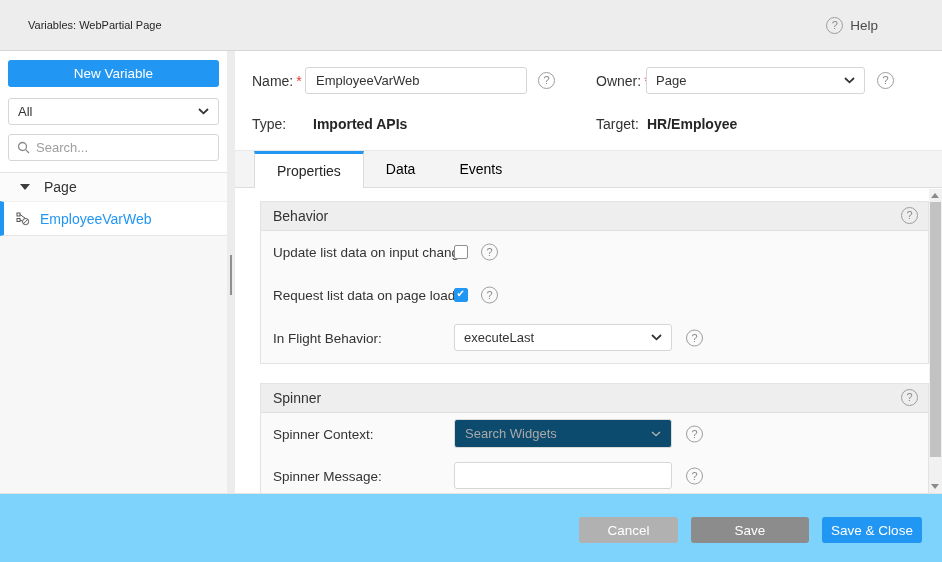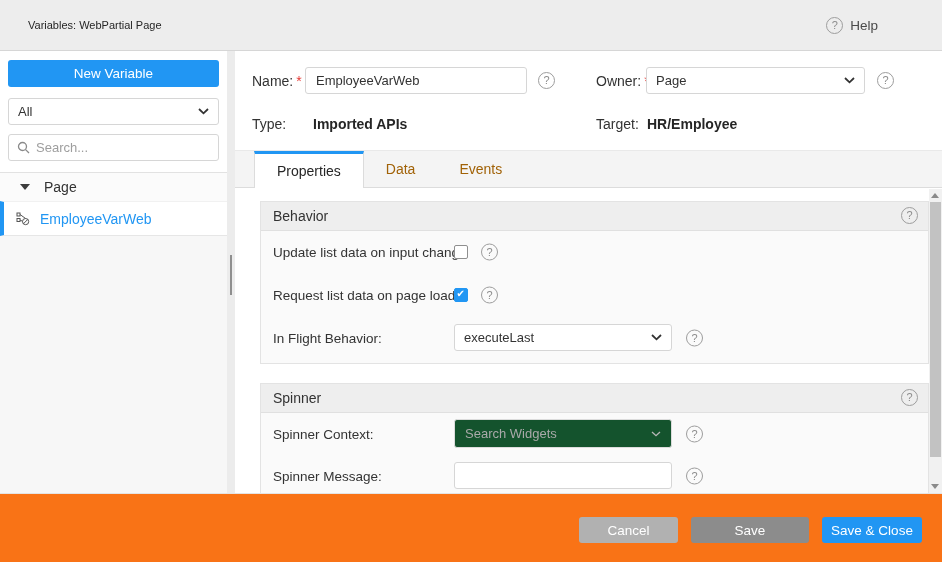--- a/index.html
+++ b/index.html
@@ -60,21 +60,21 @@
                font-size:13px; color:#333; font-family:inherit; outline:none; }
   .name-input{ left:70px; top:16px; width:222px; height:27px; }
   .owner-select{ position:absolute; left:411px; top:16px; width:219px; height:27px; }
   .q-name{ position:absolute; left:303px; top:21px; }
   .q-owner{ position:absolute; left:642px; top:21px; }
 
   
   .tab-bar{ position:absolute; left:0; top:99px; width:707px; height:38px; background:#f4f4f4;
             border-top:1px solid #e9e9e9; border-bottom:1px solid #dcdcdc;
             display:flex; align-items:stretch; padding-left:19px; }
-  .tab{ display:flex; align-items:center; padding:0 22px; font-size:14px; color:#a16207; cursor:pointer; }
+  .tab{ display:flex; align-items:center; padding:0 22px; font-size:14px; color:#000000; cursor:pointer; }
   .tab.active{ background:#fff; border:1px solid #dcdcdc; border-top:3px solid var(--accent);
                border-bottom:none; color:#262626; margin-bottom:-1px; }
 
   
   .scroll-area{ position:absolute; left:0; top:138px; width:694px; height:304px; overflow:hidden; background:#fff; }
   .panel{ position:absolute; left:25px; width:669px; border:1px solid #e3e3e3; background:#fafafa; }
   .panel-behavior{ top:12px; height:163px; }
   .panel-spinner{ top:194px; height:132px; }
   .panel-header{ height:29px; background:#eeeeee; border-bottom:1px solid #e0e0e0; position:relative;
                  display:flex; align-items:center; }
@@ -83,39 +83,39 @@
   .prow{ position:absolute; left:0; width:100%; height:27px; }
   .plabel{ position:absolute; left:12px; top:50%; transform:translateY(-50%); font-size:13.5px; color:#333; white-space:nowrap; }
   .checkbox{ position:absolute; left:193px; top:50%; transform:translateY(-50%); width:14px; height:14px;
              border:1px solid #8f8f8f; border-radius:2px; background:#fff; cursor:pointer; }
   .checkbox.checked{ background:var(--accent); border-color:var(--accent); }
   .checkbox.checked::after{ content:"✔"; position:absolute; left:1.5px; top:-1px; color:#fff; font-size:10px; }
   .q-inline{ position:absolute; left:220px; top:50%; transform:translateY(-50%); }
   .q-far{ position:absolute; left:425px; top:50%; transform:translateY(-50%); }
   .prow .field-select{ position:absolute; left:193px; top:0; width:218px; height:27px; }
   .combo-light{ position:absolute; left:193px; top:0; width:218px; height:29px;
-                border:1px solid #dcdcdc; border-radius:3px; background:#14532d;
+                border:1px solid #dcdcdc; border-radius:3px; background:#0c4a6e;
                 display:flex; align-items:center; justify-content:space-between;
                 padding:0 10px; font-size:13px; color:#a9a9a9; cursor:pointer; }
   .prow .field-input{ left:193px; top:0; width:218px; height:27px; background:#fff; }
   .b-row1{ top:36px; } .b-row2{ top:79px; } .b-row3{ top:122px;text-align:right; }
   .s-row1{ top:35px; height:29px; } .s-row2{ top:78px; }
 
   
   .scrollbar{ position:absolute; right:0; top:138px; width:13px; height:304px; background:#f1f1f1; }
   .scroll-up{ position:absolute; left:2px; top:4px; width:0; height:0;
               border-left:4.5px solid transparent; border-right:4.5px solid transparent;
               border-bottom:5px solid #8a8a8a; cursor:pointer; }
   .scroll-down{ position:absolute; left:2px; bottom:4px; width:0; height:0;
                 border-left:4.5px solid transparent; border-right:4.5px solid transparent;
                 border-top:5px solid #8a8a8a; cursor:pointer; }
   .scroll-thumb{ position:absolute; left:1px; top:13px; width:11px; height:255px; background:#c2c2c2; cursor:grab; }
 
   
-  .footer{ position:absolute; left:0; top:493px; width:942px; height:69px; background:#f97316;
+  .footer{ position:absolute; left:0; top:493px; width:942px; height:69px; background:#7dd3fc;
            border-top:1px solid #e4e4e4; display:flex; justify-content:flex-end;
            align-items:flex-start; gap:13px; padding:23px 20px 0 0; }
   .btn{ height:26px; border:none; border-radius:3px; color:#fff; font-size:13.5px; font-family:inherit;
         cursor:pointer; display:flex; align-items:center; justify-content:center; }
   .btn-cancel{ width:99px; background:var(--cancel); }
   .btn-save{ width:118px; background:var(--save); }
   .btn-save-close{ width:100px; background:var(--accent); }
 </style>
 </head>
 <body>

